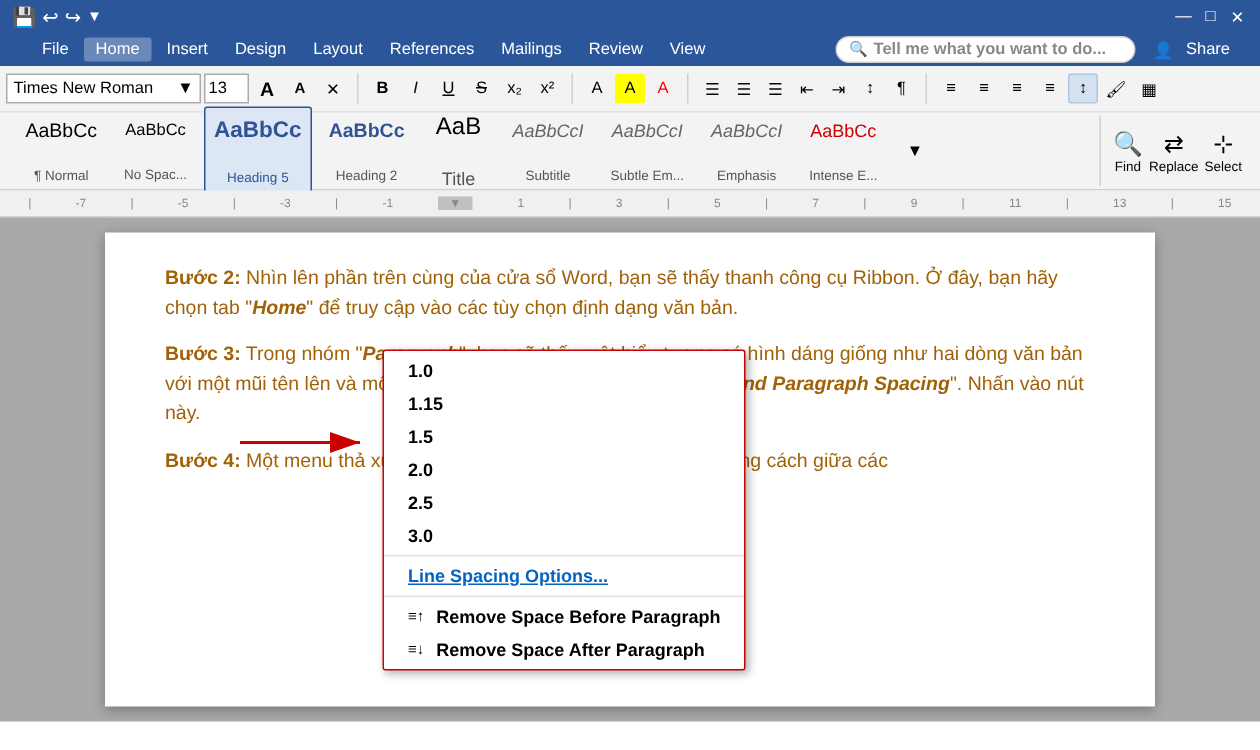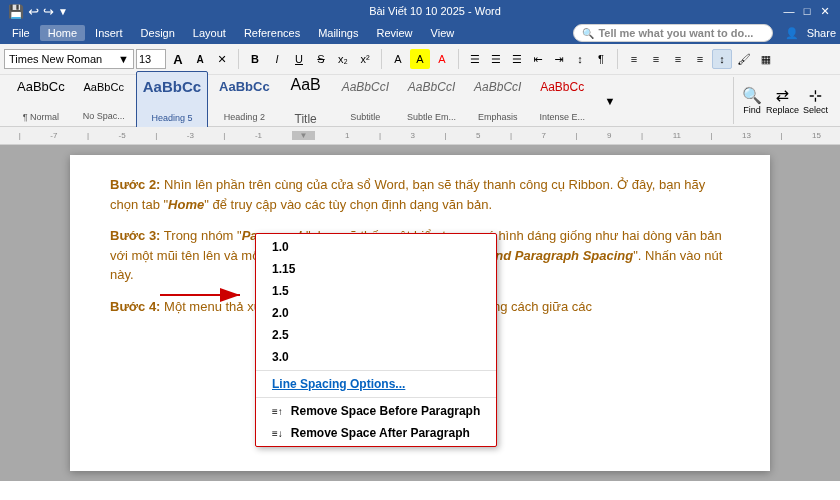--- a/index.html
+++ b/index.html
@@ -35,21 +35,21 @@
       cursor: pointer;
       display: flex; align-items: center; justify-content: center;
     }
 
     
     .menu-bar {
       background: #2b579a;
       height: 22px;
       display: flex;
       align-items: center;
-      padding: 0 4px;
+      padding: 0 20px;
       color: white;
       font-size: 11px;
       gap: 2px;
     }
     .menu-item {
       padding: 2px 8px;
       cursor: pointer;
       border-radius: 2px;
       color: white;
     }
@@ -259,21 +259,20 @@
 </head>
 <body>
 
 <div class="title-bar">
   <div style="width:80px; display:flex; gap:4px; align-items:center;">
     <span style="font-size:13px;">💾</span>
     <span style="font-size:13px;">↩</span>
     <span style="font-size:13px;">↪</span>
     <span style="font-size:10px;">▼</span>
   </div>
-  <div class="title-bar-title">Bài Viết 10 10 2025 - Word</div>
   <div class="title-bar-controls">
     <button class="title-btn">—</button>
     <button class="title-btn">□</button>
     <button class="title-btn">✕</button>
   </div>
 </div>
 
 <div class="menu-bar">
   <span class="menu-item">File</span>
   <span class="menu-item" style="background:rgba(255,255,255,0.3);">Home</span>

